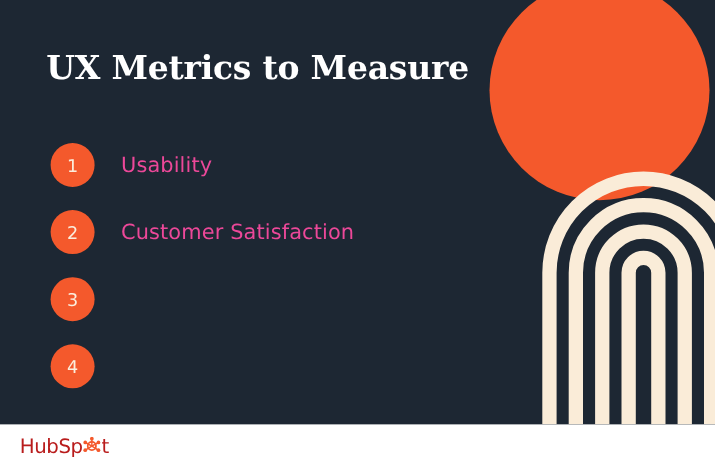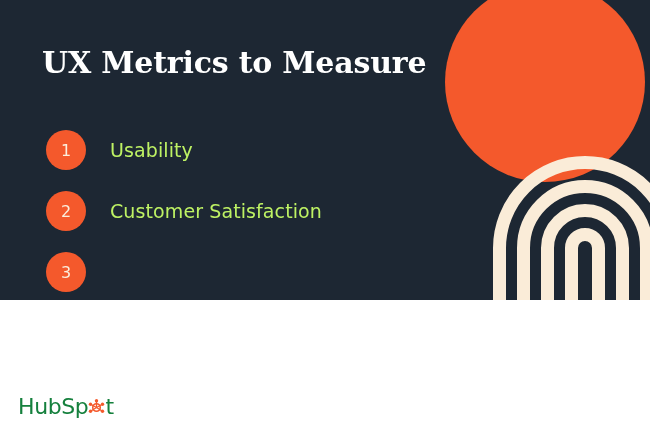--- a/index.html
+++ b/index.html
@@ -22,21 +22,21 @@
     background: #ffffff;
     overflow: hidden;
   }
 
   
   .panel {
     position: absolute;
     left: 0;
     top: 0;
     width: 650px;
-    height: 300px;
+    height: 386px;
     background: #1d2733;
     overflow: hidden;
   }
 
   
   .deco {
     position: absolute;
     right: 0;
     top: 0;
     width: 210px;
@@ -93,21 +93,21 @@
     font-family: "DejaVu Sans", "Liberation Sans", sans-serif;
     font-size: 16px;
     font-weight: normal;
     color: #fbeedd;
   }
   .item-label {
     margin-left: 24px;
     font-family: "DejaVu Sans", "Liberation Sans", sans-serif;
     font-size: 19px;
     font-weight: normal;
-    color: #bef264;
+    color: #ec4899;
     white-space: nowrap;
     letter-spacing: 0.1px;
   }
 
   
   .footer {
     position: absolute;
     left: 0;
     top: 386px;
     width: 650px;
@@ -117,23 +117,23 @@
   .logo {
     position: absolute;
     left: 18px;
     top: 9px;
     display: flex;
     align-items: baseline;
     height: 24px;
   }
   .logo-text {
     font-family: "DejaVu Sans", "Liberation Sans", sans-serif;
-    font-size: 22px;
+    font-size: 18px;
     font-weight: normal;
-    color: #15803d;
+    color: #b91c1c;
     letter-spacing: -0.4px;
     line-height: 24px;
   }
   .logo-sprocket {
     display: inline-block;
     width: 17px;
     height: 17px;
     margin: 0 0px;
     position: relative;
     top: 2px;

